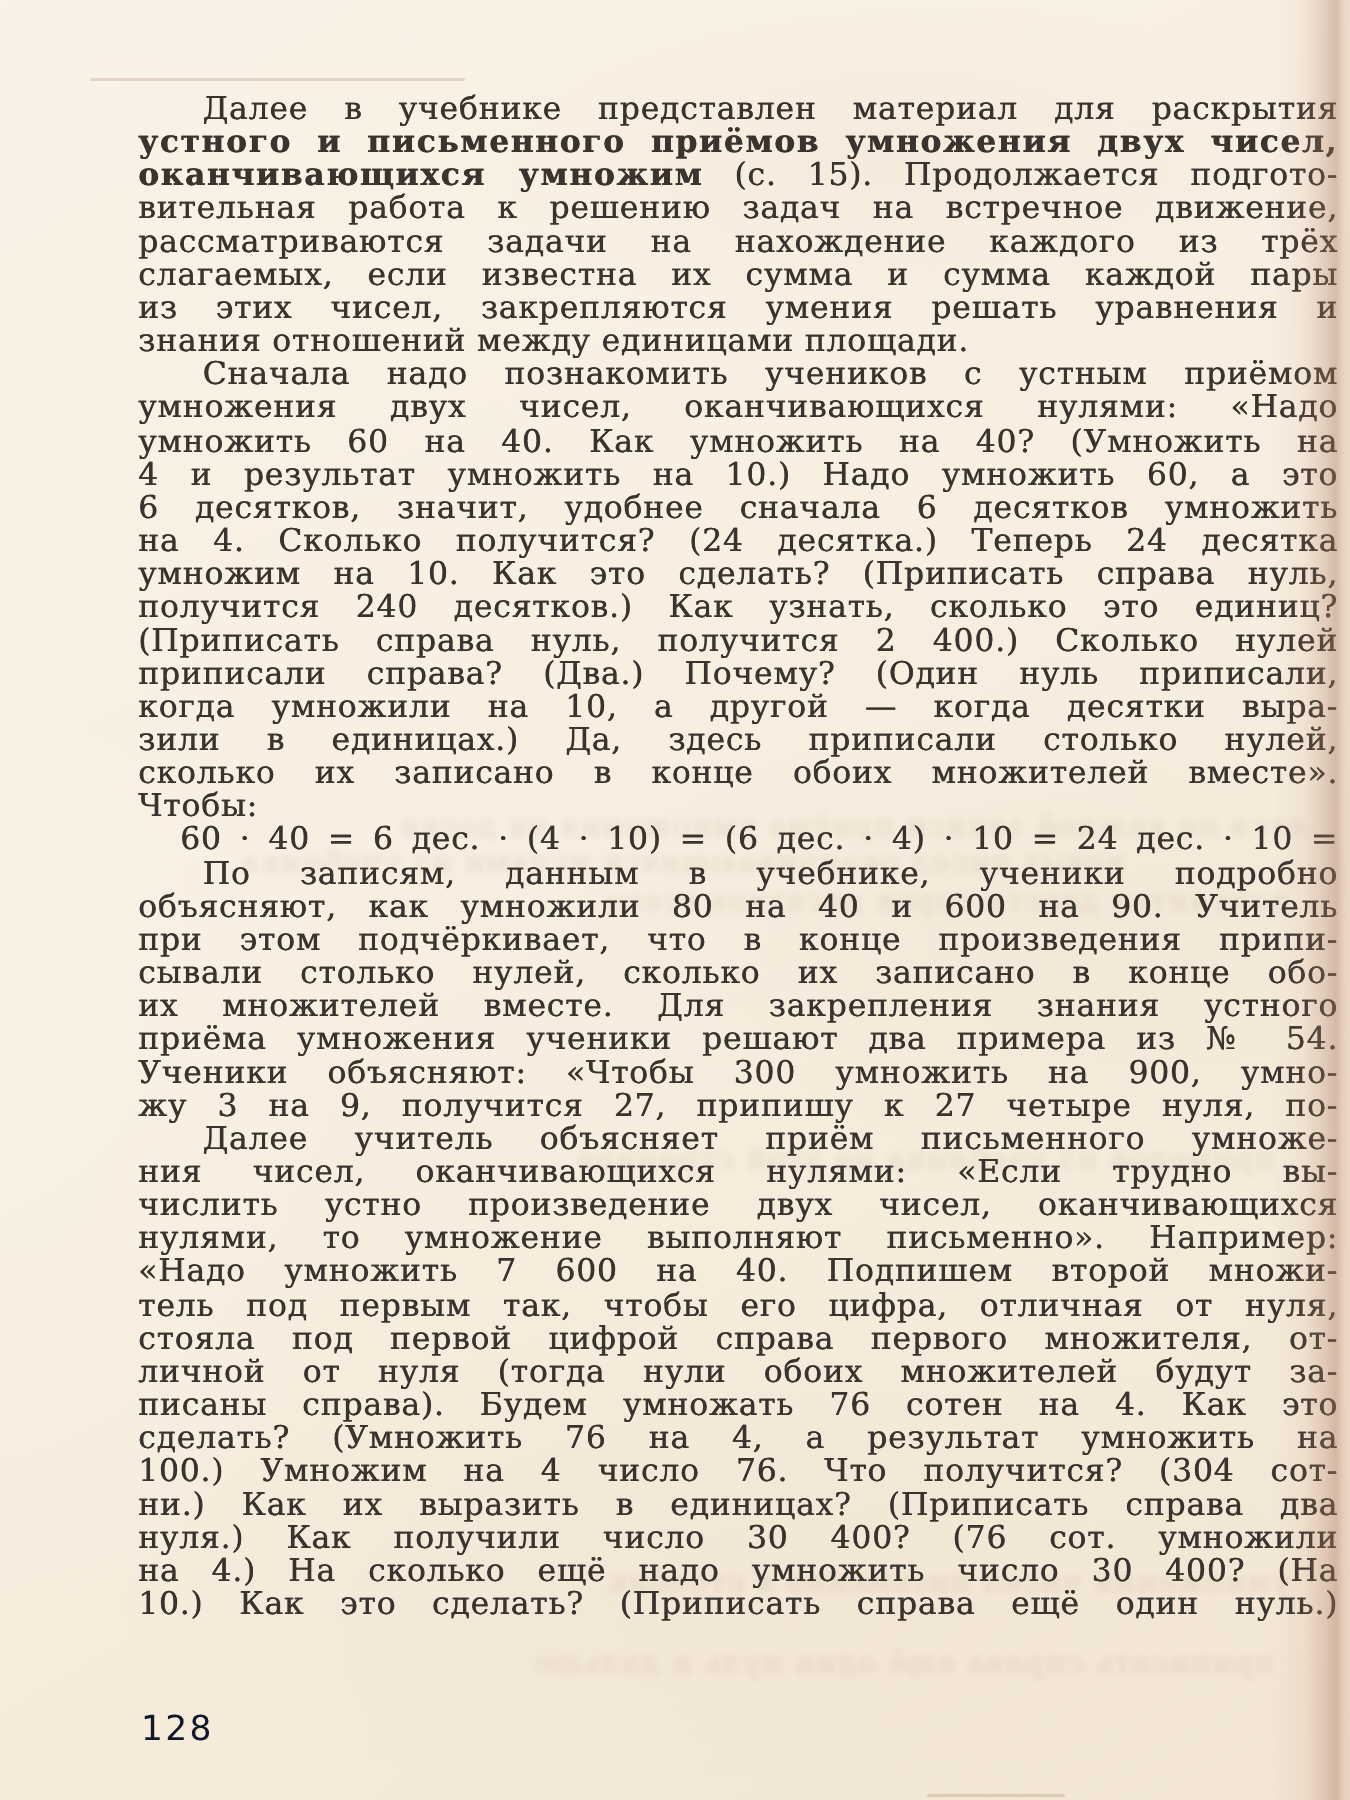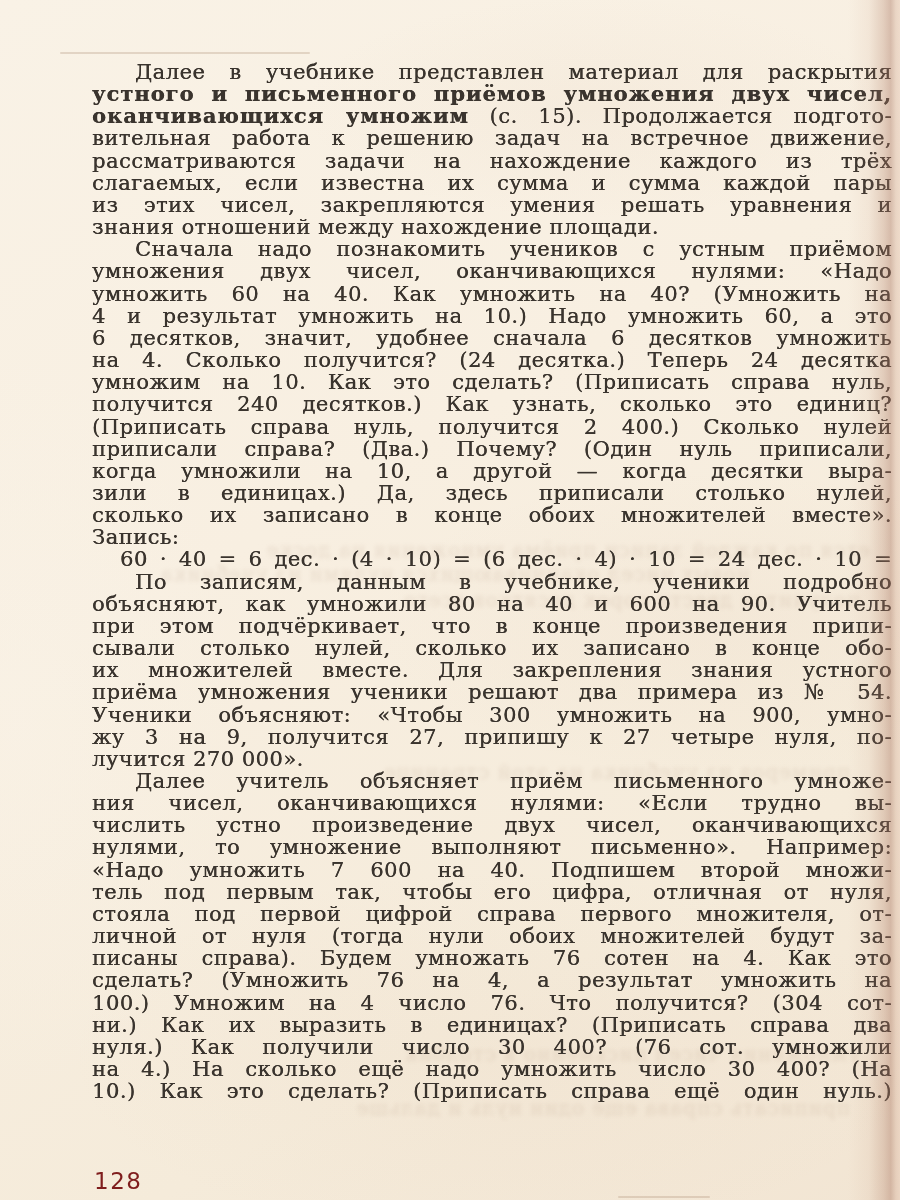--- a/index.html
+++ b/index.html
@@ -25,21 +25,21 @@
   
   .ghost{
     position:absolute;transform:scaleX(-1);filter:blur(2.2px);
     color:#96735a;opacity:0.16;font-size:20px;letter-spacing:1px;
     white-space:nowrap;pointer-events:none;
   }
   
   .page-number{
     position:absolute;left:94px;top:1140px;
     font-family:"DejaVu Sans", sans-serif;
-    font-size:23px;color:#7f1d1d;letter-spacing:1.5px;margin-top:28px;
+    font-size:23px;color:#0f172a;letter-spacing:1.5px;
   }
   
   .edge-right{
     position:absolute;top:0;right:0;width:52px;height:1200px;pointer-events:none;
     background:linear-gradient(to right,
       rgba(197,152,128,0) 0%,
       rgba(193,146,122,0.10) 40%,
       rgba(178,128,105,0.30) 68%,
       rgba(168,116,95,0.42) 82%,
       rgba(205,162,140,0.34) 92%,
@@ -77,51 +77,50 @@
 
   <div id="text-block" class="text-block">
       <div>
         <div class="line just ind">Далее в учебнике представлен материал для раскрытия</div>
         <div class="line just bold">устного и письменного приёмов умножения двух чисел,</div>
         <div class="line just"><span class="bold">оканчивающихся умножим</span><span> (с.&nbsp;15). Продолжается подгото-</span></div>
         <div class="line just">вительная работа к решению задач на встречное движение,</div>
         <div class="line just">рассматриваются задачи на нахождение каждого из трёх</div>
         <div class="line just">слагаемых, если известна их сумма и сумма каждой пары</div>
         <div class="line just">из этих чисел, закрепляются умения решать уравнения и</div>
-        <div class="line">знания отношений между нахождение площади.</div>
+        <div class="line">знания отношений между единицами площади.</div>
       </div>
       <div>
         <div class="line just ind">Сначала надо познакомить учеников с устным приёмом</div>
         <div class="line just">умножения двух чисел, оканчивающихся нулями: «Надо</div>
         <div class="line just">умножить 60 на 40. Как умножить на 40? (Умножить на</div>
         <div class="line just">4 и результат умножить на 10.) Надо умножить 60, а это</div>
         <div class="line just">6 десятков, значит, удобнее сначала 6 десятков умножить</div>
         <div class="line just">на 4. Сколько получится? (24 десятка.) Теперь 24 десятка</div>
         <div class="line just">умножим на 10. Как это сделать? (Приписать справа нуль,</div>
         <div class="line just">получится 240 десятков.) Как узнать, сколько это единиц?</div>
         <div class="line just">(Приписать справа нуль, получится 2&nbsp;400.) Сколько нулей</div>
         <div class="line just">приписали справа? (Два.) Почему? (Один нуль приписали,</div>
         <div class="line just">когда умножили на 10, а другой — когда десятки выра-</div>
         <div class="line just">зили в единицах.) Да, здесь приписали столько нулей,</div>
         <div class="line just">сколько их записано в конце обоих множителей вместе».</div>
-        <div class="line">Запись:</div>
+        <div class="line">Чтобы:</div>
       </div>
       <div>
         <div class="line just find">60 · 40 = 6 дес. · (4 · 10) = (6 дес. · 4) · 10 = 24 дес. · 10 =</div>
       </div>
       <div>
         <div class="line just ind">По записям, данным в учебнике, ученики подробно</div>
         <div class="line just">объясняют, как умножили 80 на 40 и 600 на 90. Учитель</div>
         <div class="line just">при этом подчёркивает, что в конце произведения припи-</div>
         <div class="line just">сывали столько нулей, сколько их записано в конце обо-</div>
         <div class="line just">их множителей вместе. Для закрепления знания устного</div>
         <div class="line just">приёма умножения ученики решают два примера из №&nbsp;54.</div>
         <div class="line just">Ученики объясняют: «Чтобы 300 умножить на 900, умно-</div>
         <div class="line just">жу 3 на 9, получится 27, припишу к 27 четыре нуля, по-</div>
-        <div class="line">лучится 270&nbsp;000».</div>
       </div>
       <div>
         <div class="line just ind">Далее учитель объясняет приём письменного умноже-</div>
         <div class="line just">ния чисел, оканчивающихся нулями: «Если трудно вы-</div>
         <div class="line just">числить устно произведение двух чисел, оканчивающихся</div>
         <div class="line just">нулями, то умножение выполняют письменно». Например:</div>
         <div class="line just">«Надо умножить 7&nbsp;600 на 40. Подпишем второй множи-</div>
         <div class="line just">тель под первым так, чтобы его цифра, отличная от нуля,</div>
         <div class="line just">стояла под первой цифрой справа первого множителя, от-</div>
         <div class="line just">личной от нуля (тогда нули обоих множителей будут за-</div>

